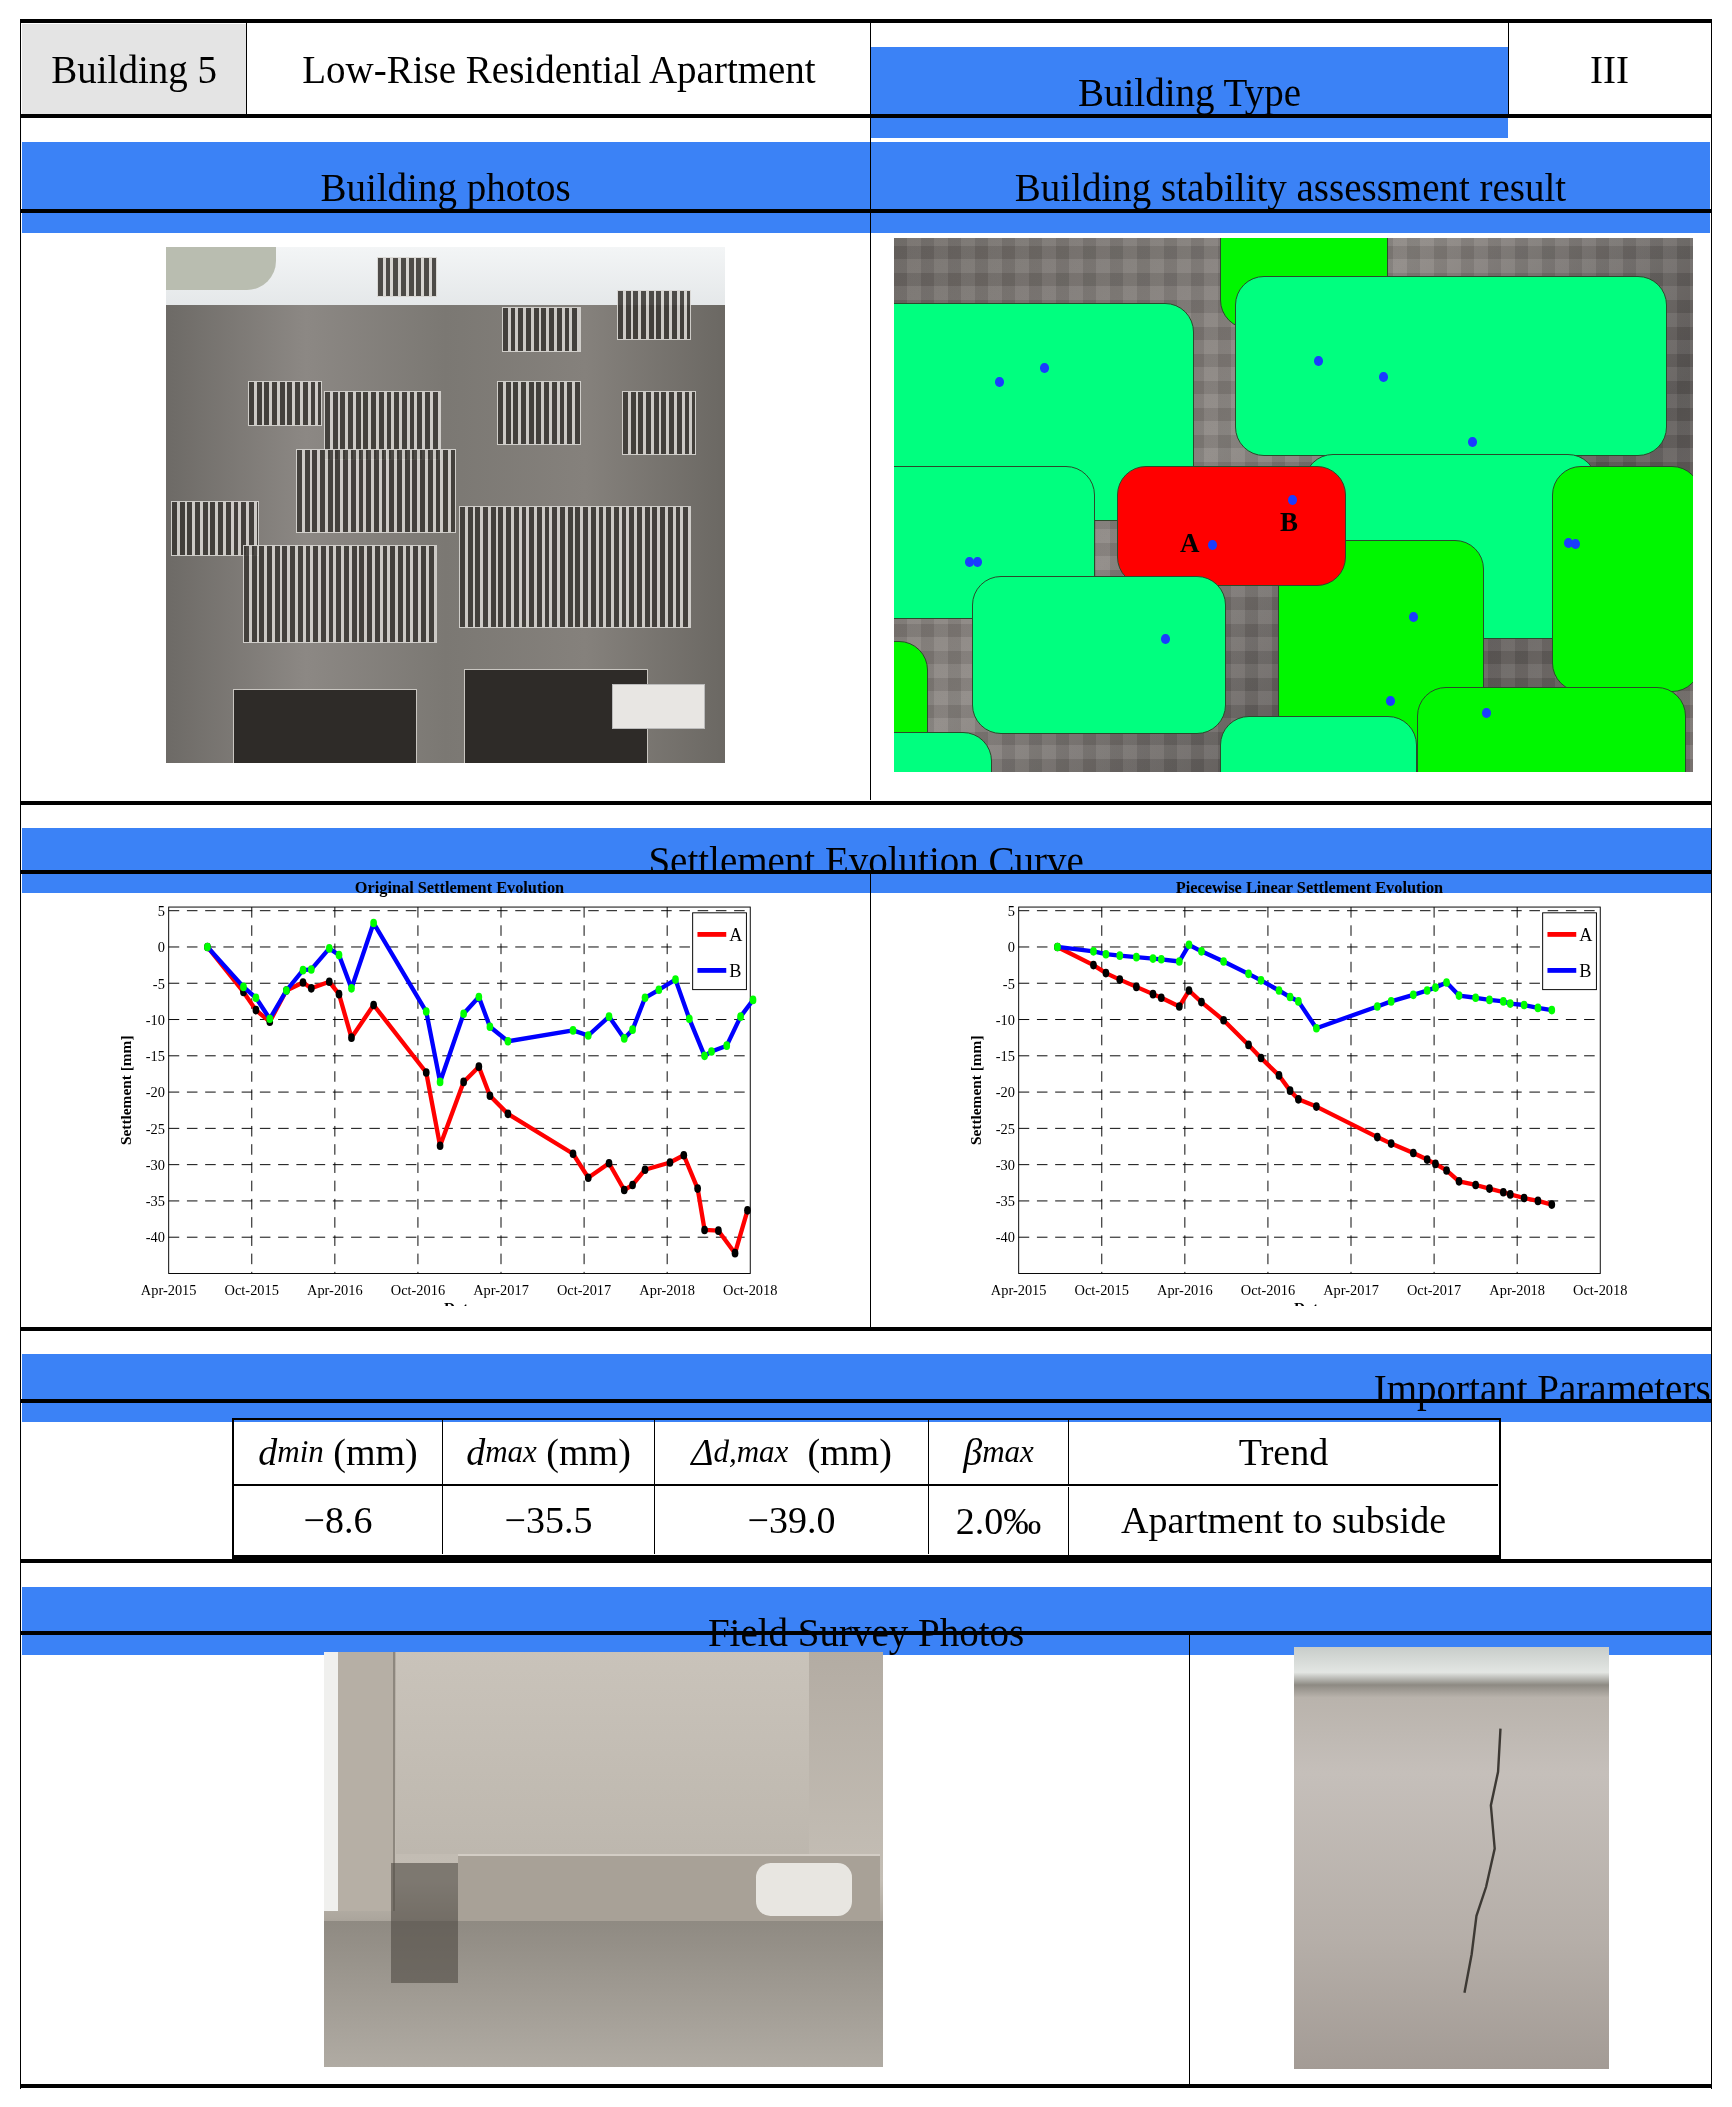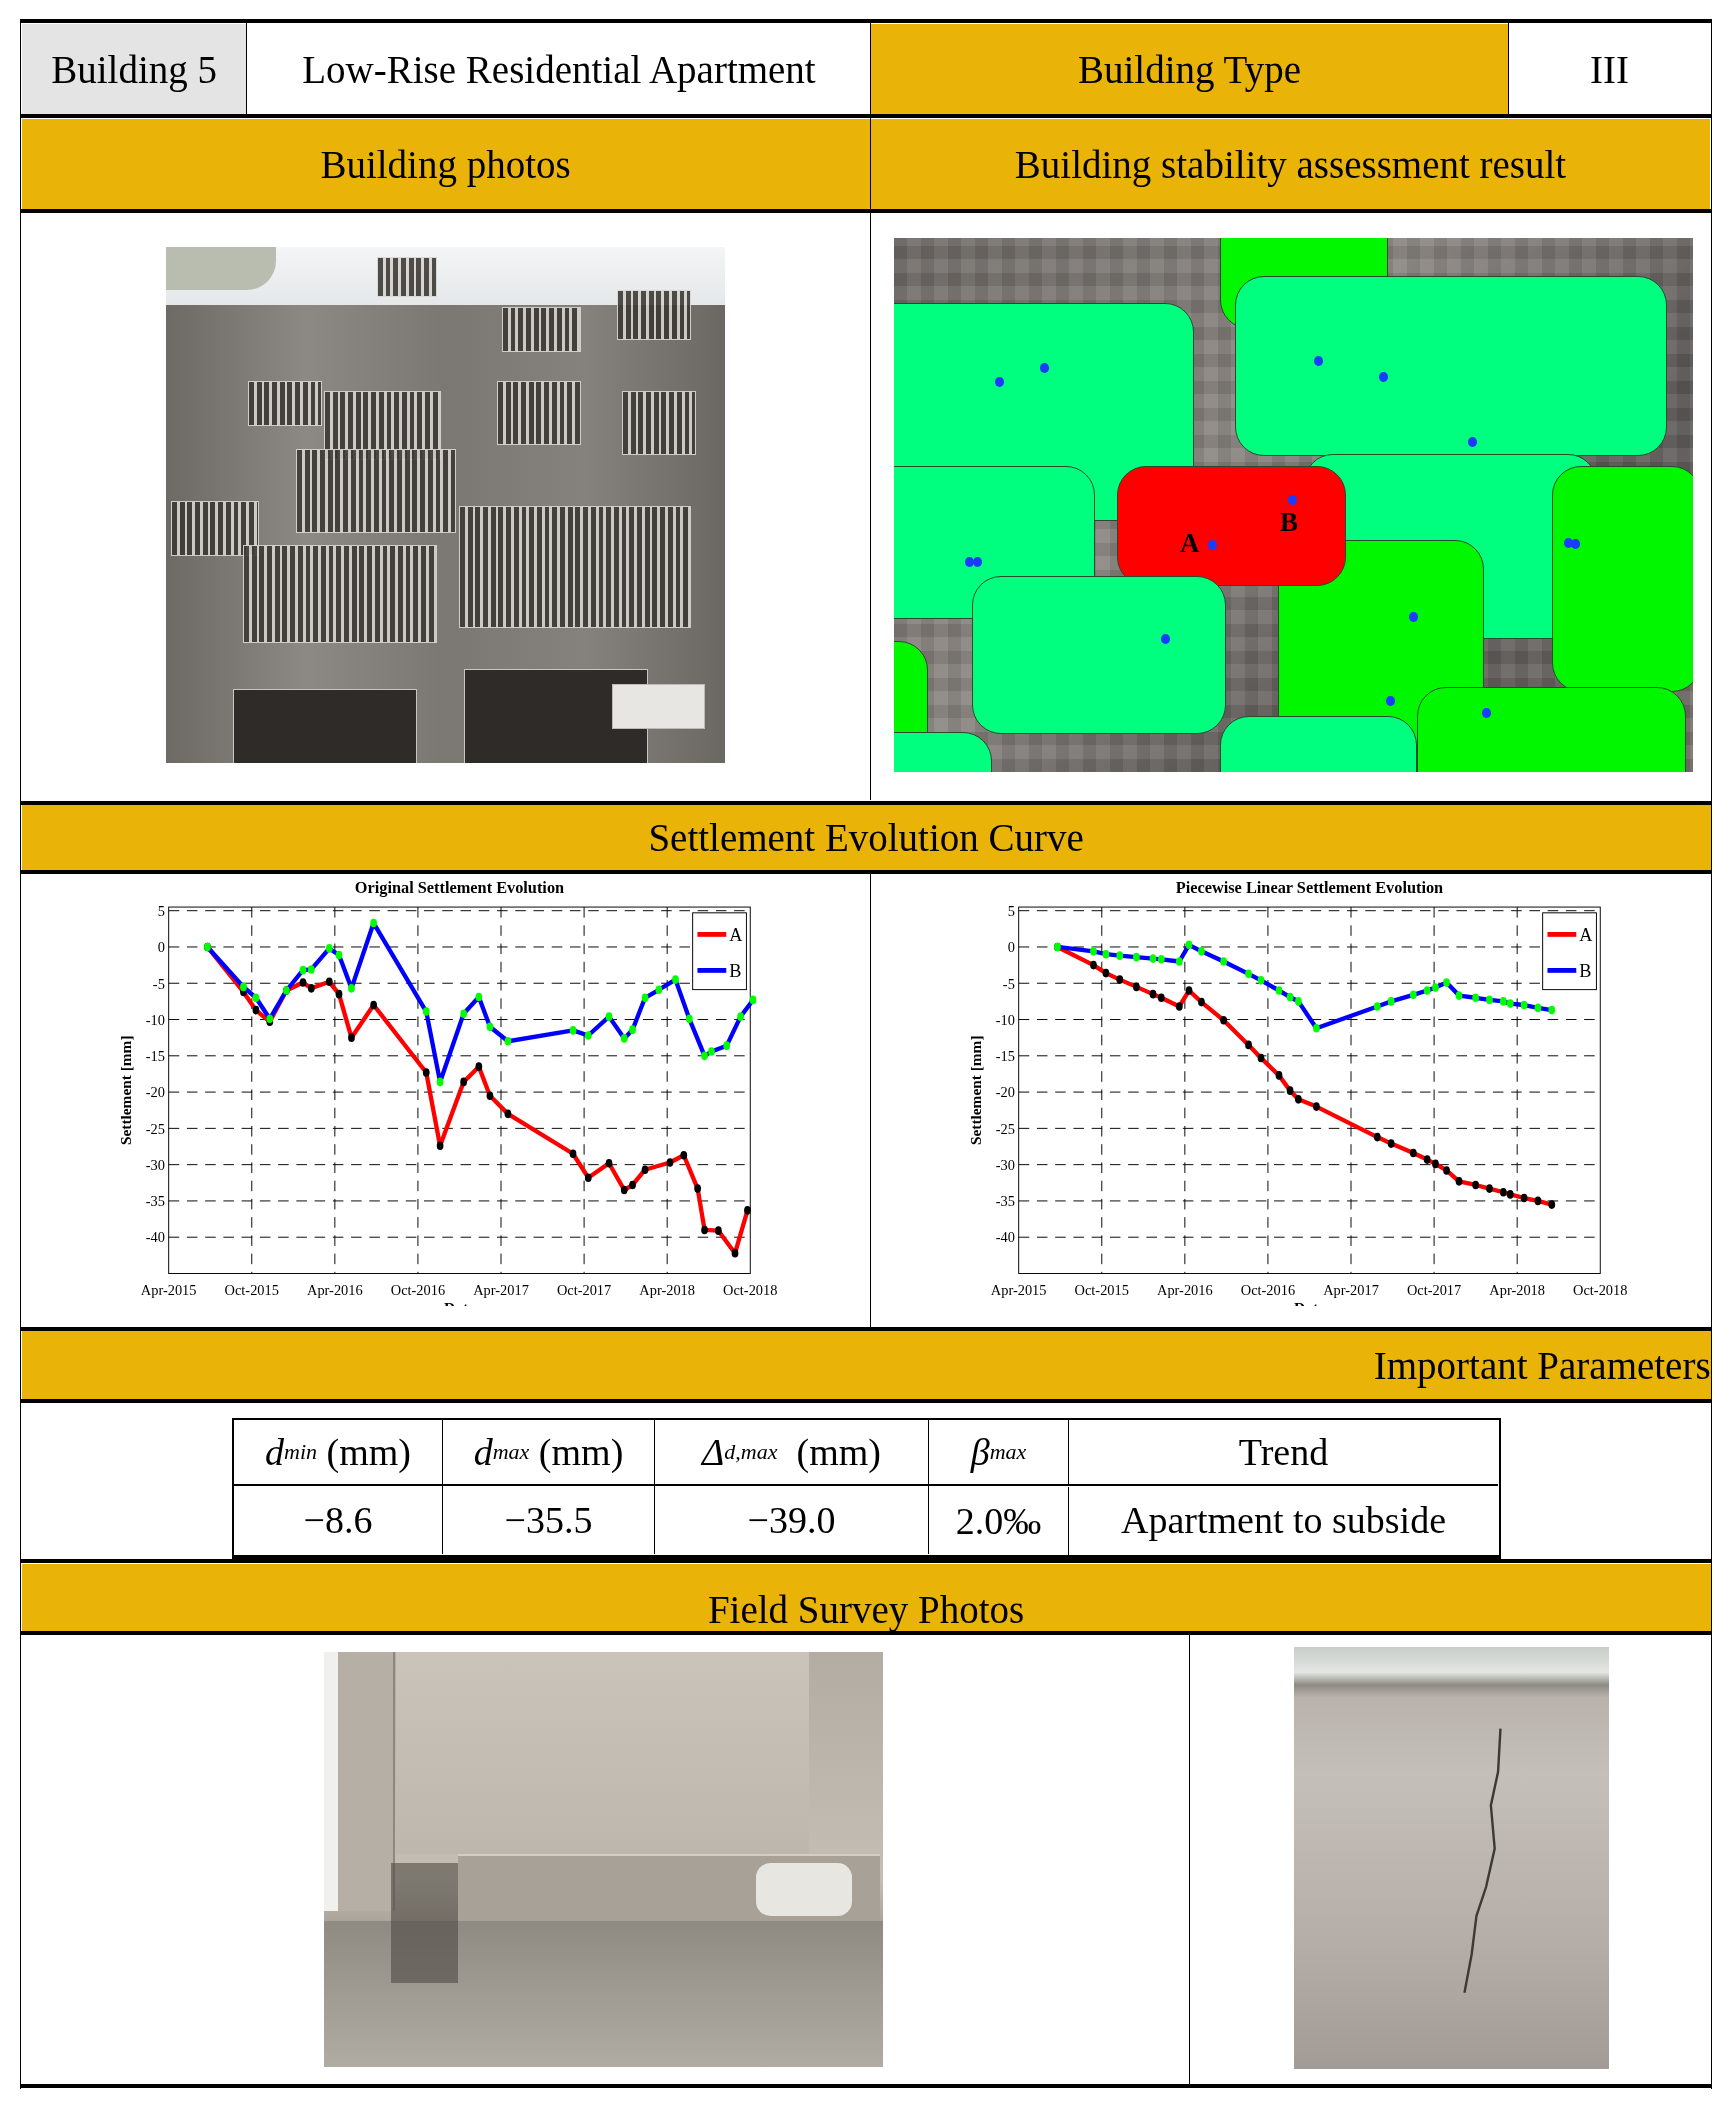--- a/index.html
+++ b/index.html
@@ -2,21 +2,21 @@
 <html style="font-size:7.7px"><head>
 <meta charset="utf-8">
 <style>
   html,body{margin:0;padding:0;background:#fff;}
   body{width:1732px;height:2108px;position:relative;font-family:"Liberation Serif","DejaVu Serif",serif;color:#000;overflow:hidden;}
   .frame{position:absolute;left:20px;top:19px;width:1692px;height:2070px;border-left:1.4px solid #000;border-right:1.4px solid #000;box-sizing:border-box;}
   .hline{position:absolute;left:20px;width:1692px;background:#000;}
   .thick{height:4.3px;}
   .vline{position:absolute;width:1.4px;background:#000;}
   .cell{position:absolute;display:flex;align-items:center;justify-content:center;font-size:39px;white-space:nowrap;box-sizing:border-box;}
-  .grey{background:#eab308;}
+  .grey{background:#3b82f6;margin-top:23px;}
   .darkgrey{background:#e4e4e4;}
   .sec{font-size:39px;}
   
   .bphoto{position:absolute;left:166px;top:247px;width:559px;height:516px;background:linear-gradient(180deg,#e9ecee 0%,#cfd2d4 8%,#8f8c88 20%,#7d7a76 45%,#5b5853 70%,#6e6a64 100%);overflow:hidden;}
   .bphoto .sky{position:absolute;left:0;top:0;width:100%;height:110px;background:linear-gradient(180deg,#f3f5f6,#d8dcde);}
   .bphoto .tree{position:absolute;left:0;top:0;width:110px;height:43px;background:#b9bdb0;border-radius:0 0 29px 0;}
   .bphoto .wall{position:absolute;left:0;top:58px;width:100%;height:459px;background:linear-gradient(90deg,#6d6a66 0%,#8c8884 25%,#7b7873 50%,#85817c 75%,#6b6863 100%);}
   .win{position:absolute;border:1.9px solid #d9d7d3;background:repeating-linear-gradient(90deg,#3d3a36 0 4.8px,#d6d3cf 4.8px 7.7px);opacity:.9;}
   .door{position:absolute;background:#2e2b28;border:1.9px solid #c9c6c1;}
   .ac{position:absolute;background:#e8e6e3;border:1.4px solid #bbb;}
@@ -32,21 +32,21 @@
   .rd{background:#ff0000;}
   .pt{position:absolute;width:8.6px;height:9.6px;border-radius:50%;background:#1a3cff;}
   .maplabel{position:absolute;font-weight:bold;font-size:27px;font-family:"Liberation Serif",serif;}
   
   .chart{position:absolute;}
   .chart svg{position:absolute;left:0;top:0;}
   
   .ptable{position:absolute;left:232px;top:1418px;width:1269px;height:141px;border:2.9px solid #000;border-bottom-width:4.3px;box-sizing:border-box;}
   .pcell{position:absolute;display:flex;align-items:center;justify-content:center;font-size:38px;box-sizing:border-box;white-space:nowrap;}
   .pcell i{font-style:italic;}
-  .sub{font-size:22px;font-style:italic;vertical-align:-0.2em;}
+  .sub{font-size:31px;font-style:italic;vertical-align:-0.2em;}
   
   .fphoto1{position:absolute;left:324px;top:1652px;width:559px;height:415px;overflow:hidden;
            background:linear-gradient(180deg,#b3aca3 0%,#c4beb5 55%,#9d978e 70%,#8a857e 100%);}
   .fphoto2{position:absolute;left:1294px;top:1647px;width:315px;height:422px;overflow:hidden;
            background:linear-gradient(180deg,#c8cdca 0%,#e3e6e3 6%,#8d8a83 9%,#b9b3ac 12%,#c5bfba 30%,#b5aea8 70%,#a39b95 100%);}
 </style>
 </head>
 <body>
 
 <div class="frame"></div>

